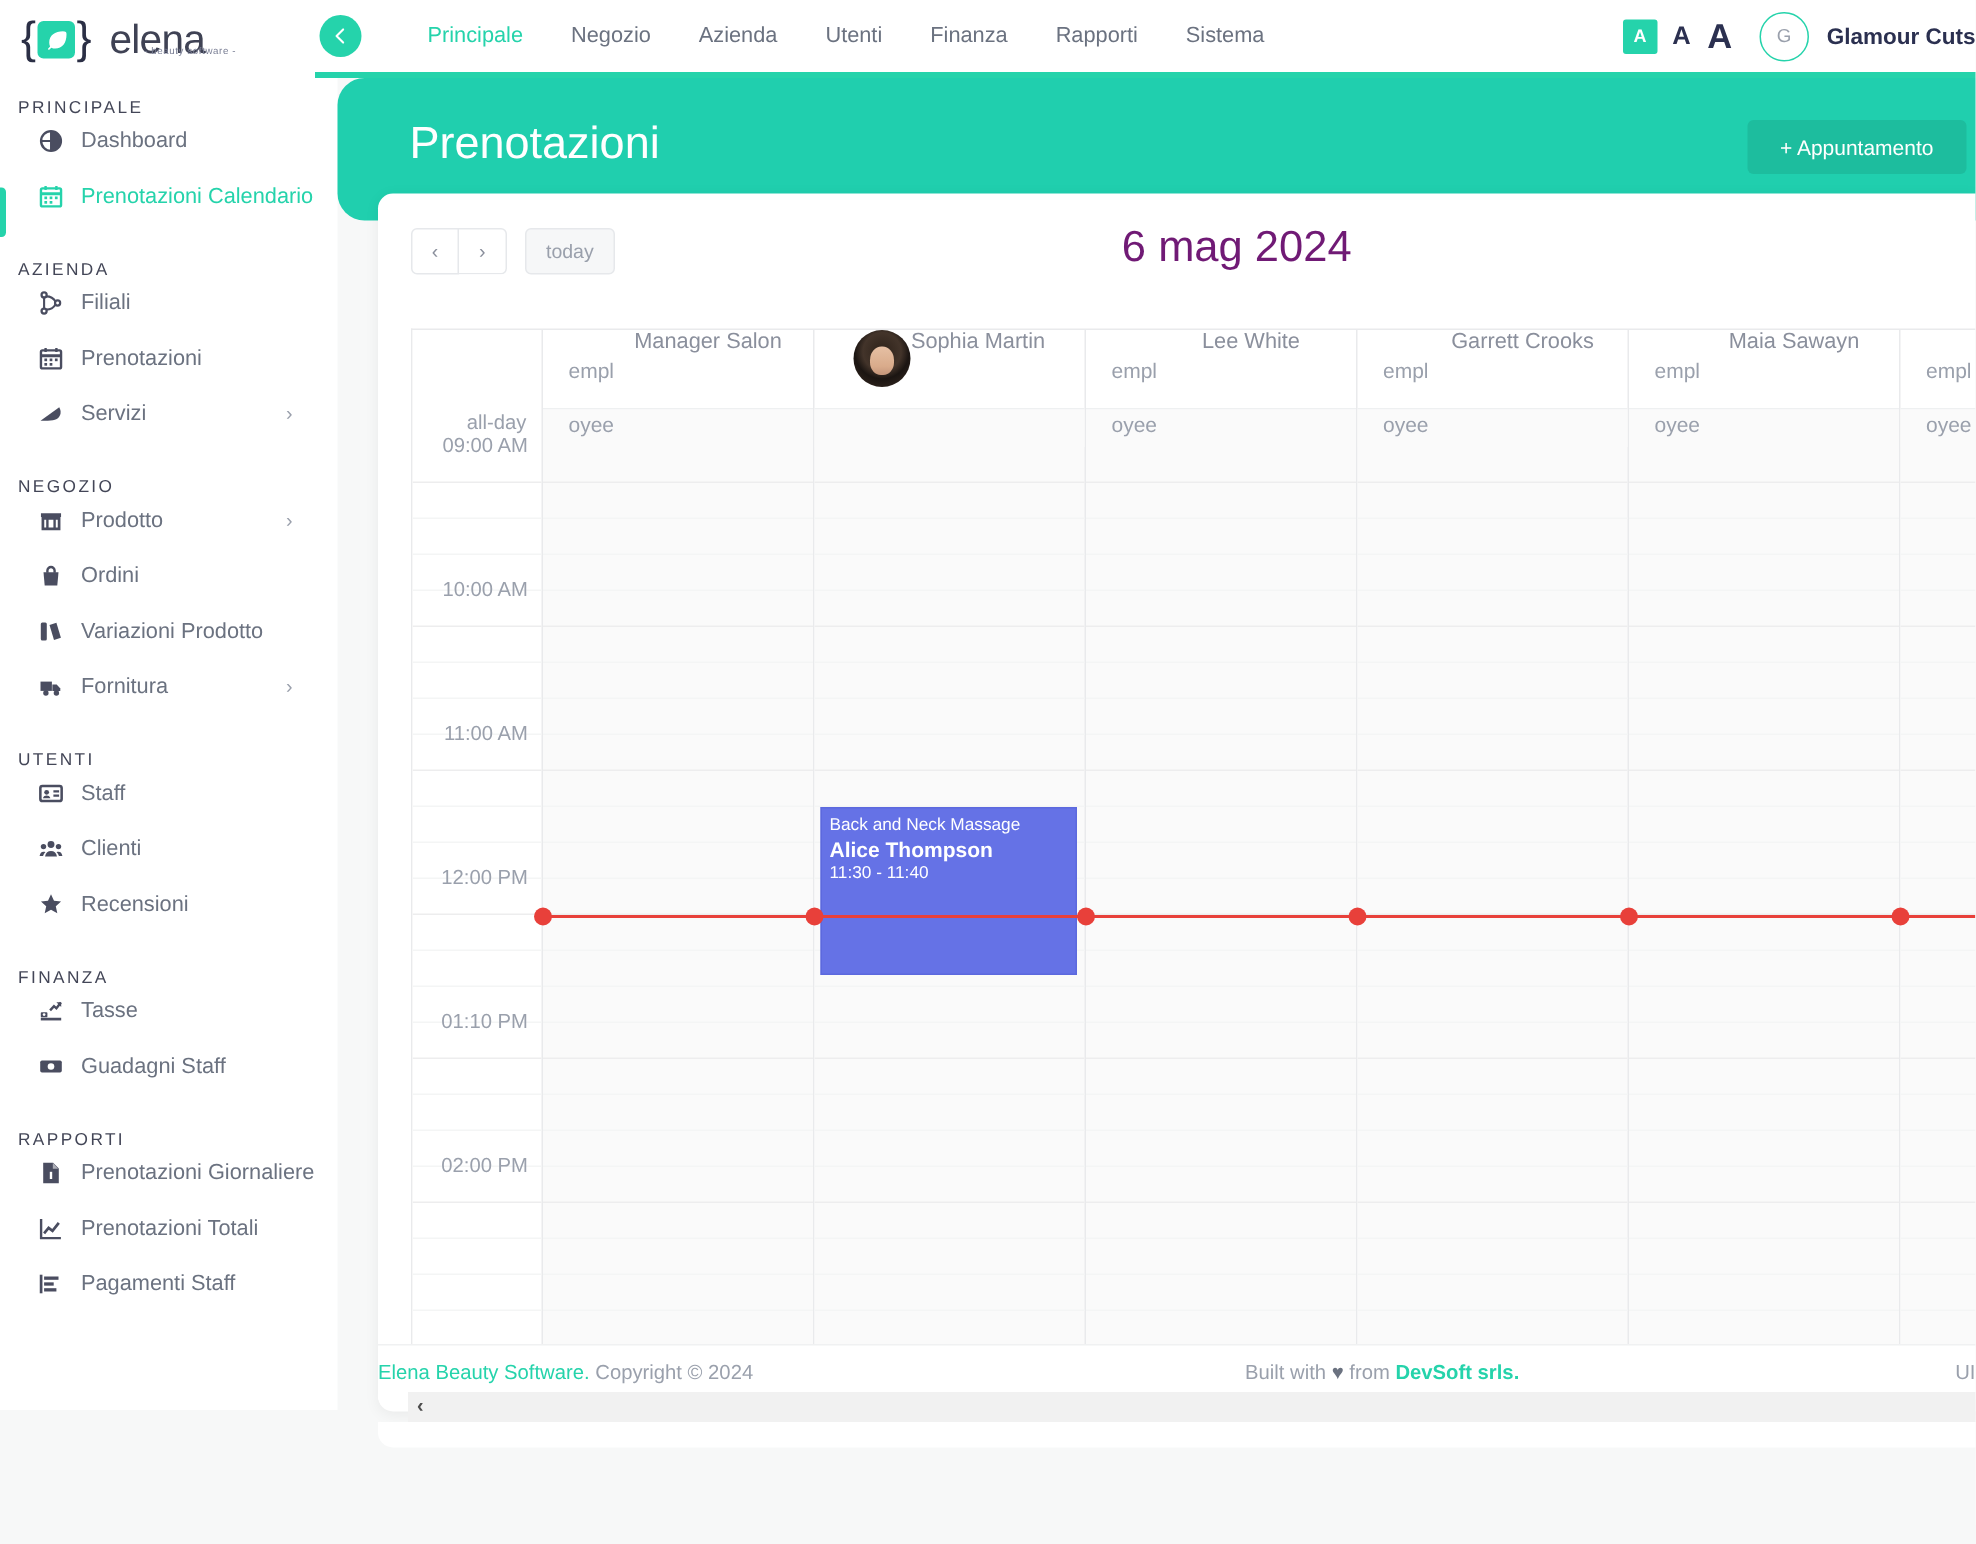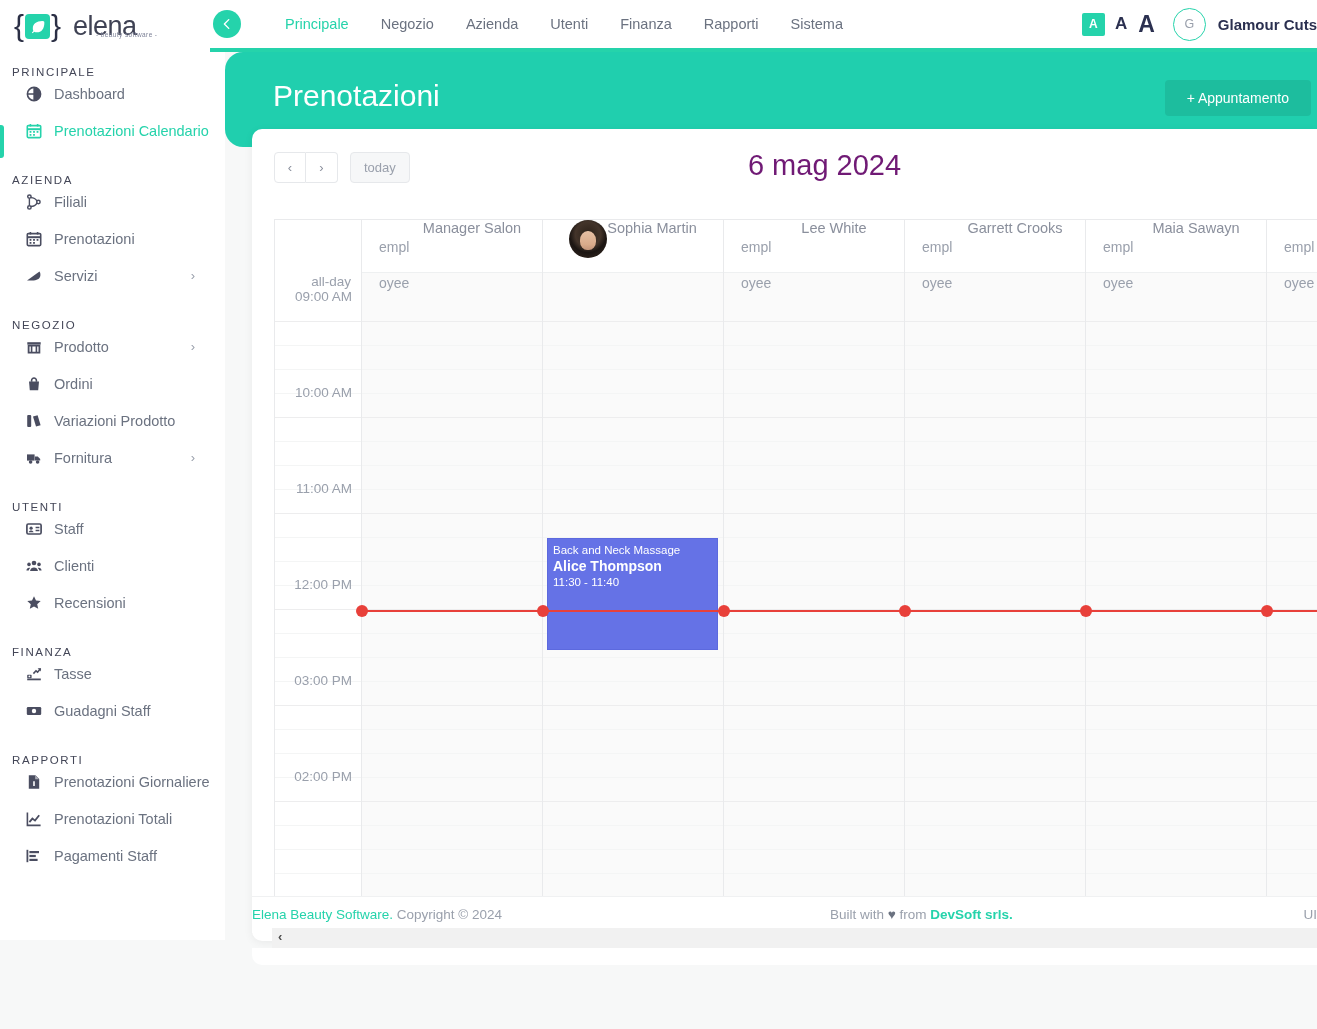--- a/index.html
+++ b/index.html
@@ -567,21 +567,21 @@
           <div class="slot quarter"></div>
           <div class="slot quarter"></div>
           <div class="slot quarter"></div>
           <div class="slot hour">
             <span class="time-label">12:00 PM</span>
           </div>
           <div class="slot quarter"></div>
           <div class="slot quarter"></div>
           <div class="slot quarter"></div>
           <div class="slot hour">
-            <span class="time-label">03:00 PM</span>
+            <span class="time-label">01:10 PM</span>
           </div>
           <div class="slot quarter"></div>
           <div class="slot quarter"></div>
           <div class="slot quarter"></div>
           <div class="slot hour">
             <span class="time-label">02:00 PM</span>
           </div>
           <div class="slot quarter"></div>
           <div class="slot quarter"></div>
           <div class="slot quarter"></div>

